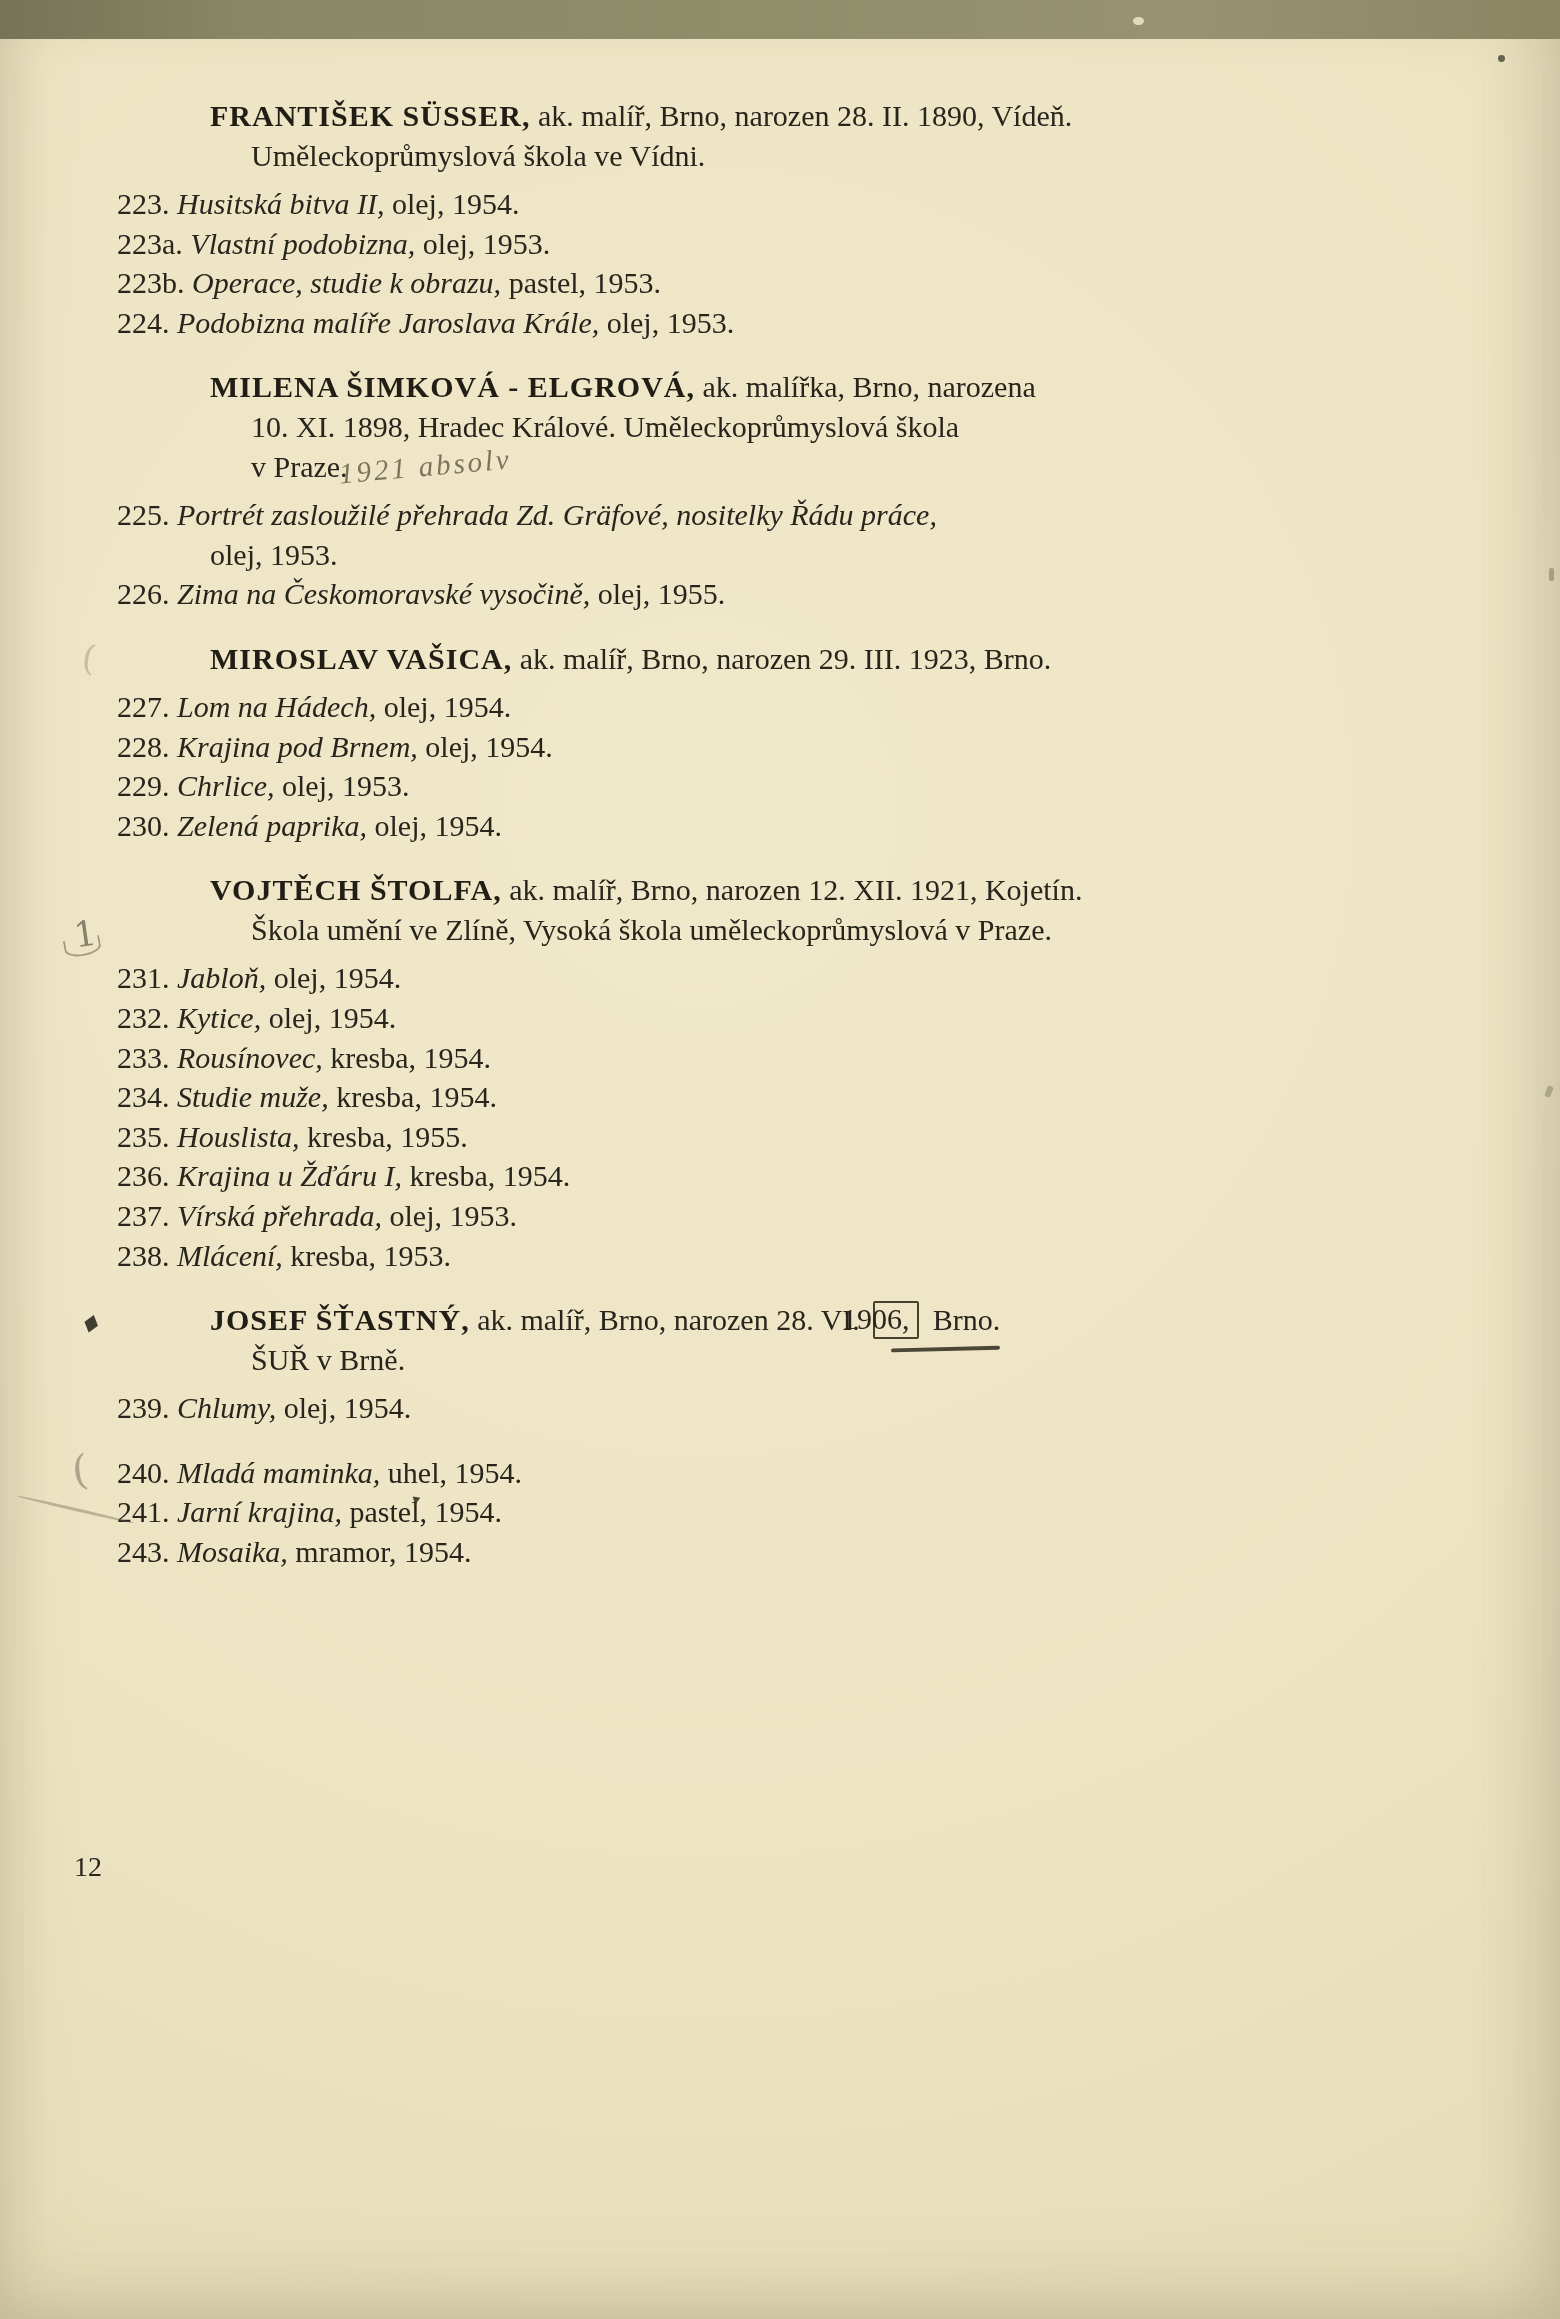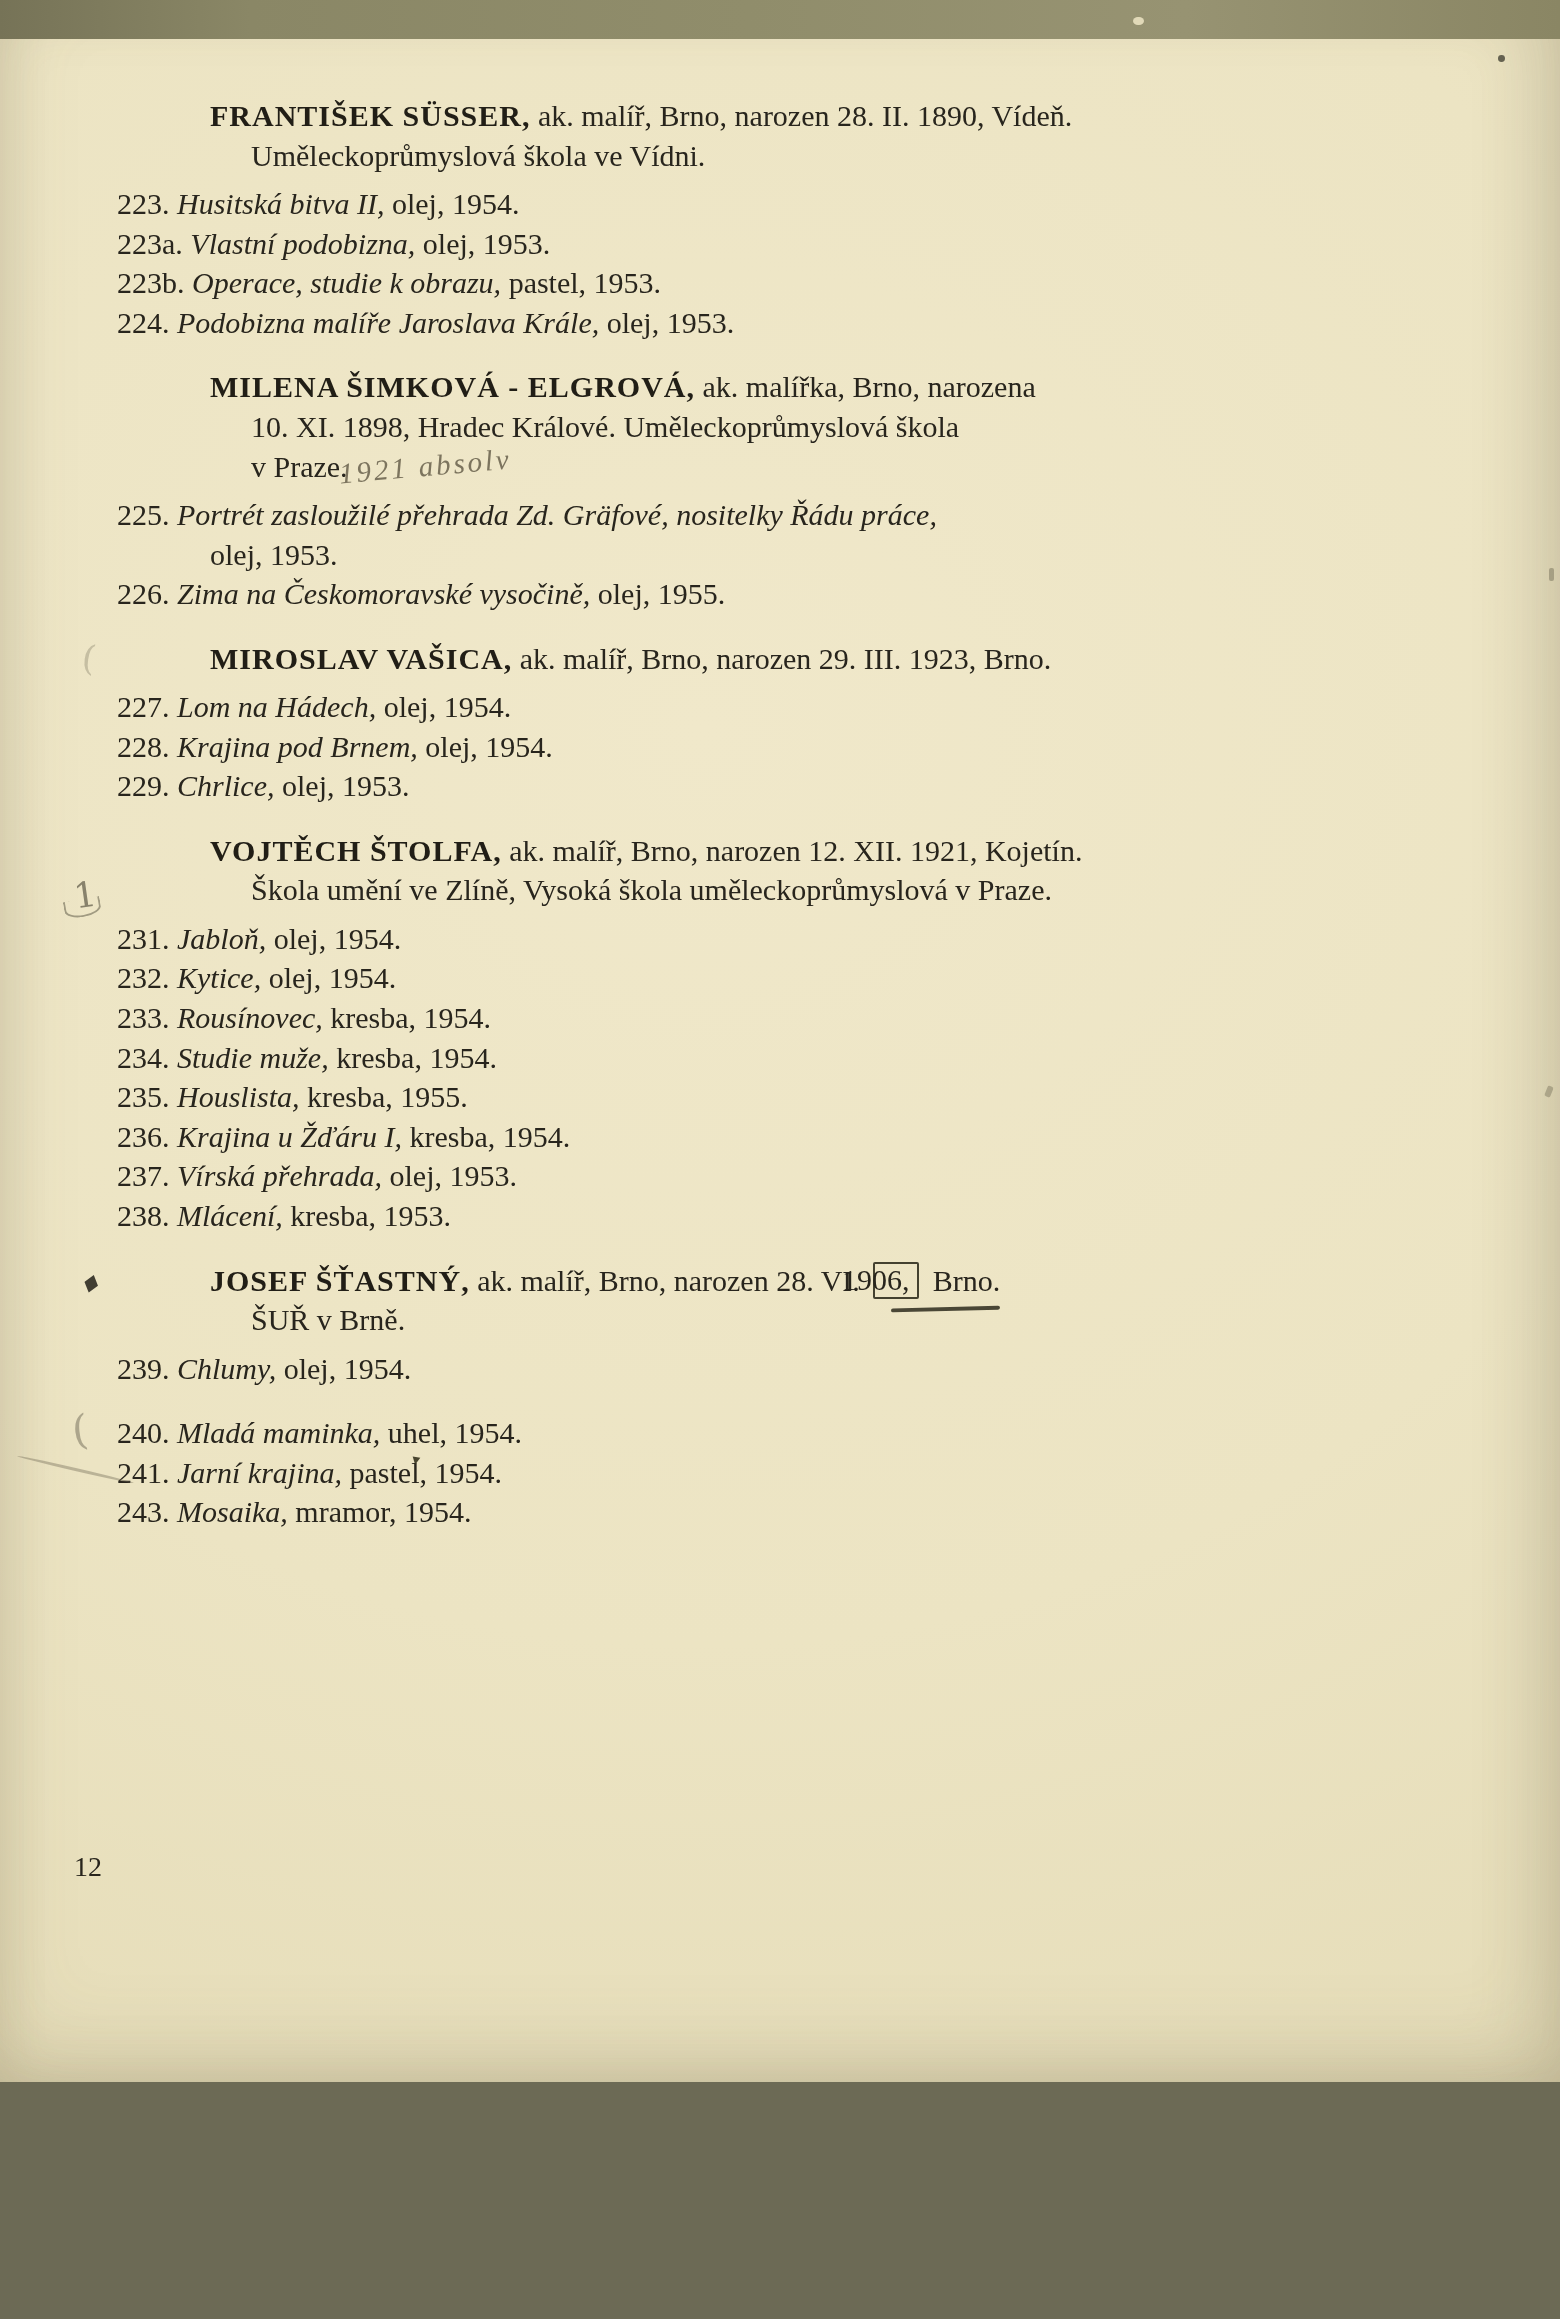--- a/index.html
+++ b/index.html
@@ -1,21 +1,21 @@
 <!DOCTYPE html>
 <html><head>
 <meta charset="utf-8">
 <style>
   html, body { margin: 0; padding: 0; }
   body { background: #6c6a55; }
 
   .page {
     position: relative;
     width: 1560px;
-    height: 2082px;
+    height: 2319px;
     margin: 0 auto;
     overflow: hidden;
     color: #28251d;
     font-family: "Liberation Serif", "DejaVu Serif", serif;
     background: #ebe3c2;
     background-image: radial-gradient(ellipse 120% 80% at 45% 35%, #f0e8ca 0%, #ece4c3 55%, #e4dbb6 100%);
     box-shadow: inset -21.5px 0 68px rgba(110,100,70,.18),
                 inset 0 -29px 88px rgba(110,100,70,.12),
                 inset 13.7px 0 39px rgba(110,100,70,.08);
   }
@@ -194,20 +194,25 @@
         <p class="entry">
           <span class="num">228.</span>
           <span class="title">Krajina pod Brnem,</span>
           <span class="detail">olej, 1954.</span>
         </p>
         <p class="entry">
           <span class="num">229.</span>
           <span class="title">Chrlice,</span>
           <span class="detail">olej, 1953.</span>
         </p>
+        <p class="entry">
+          <span class="num">230.</span>
+          <span class="title">Zelená paprika,</span>
+          <span class="detail">olej, 1954.</span>
+        </p>
       </div>
     </section>
 
     <section class="section">
       <span class="mark mark-stolfa">1</span>
       <span class="stolfa-arc"></span>
       <p class="artist">
         <span class="name">VOJTĚCH ŠTOLFA,</span>
         <span>ak. malíř, Brno, narozen 12. XII. 1921, Kojetín.</span><br>
         <span>Škola umění ve Zlíně, Vysoká škola uměleckoprůmyslová v Praze.</span>

